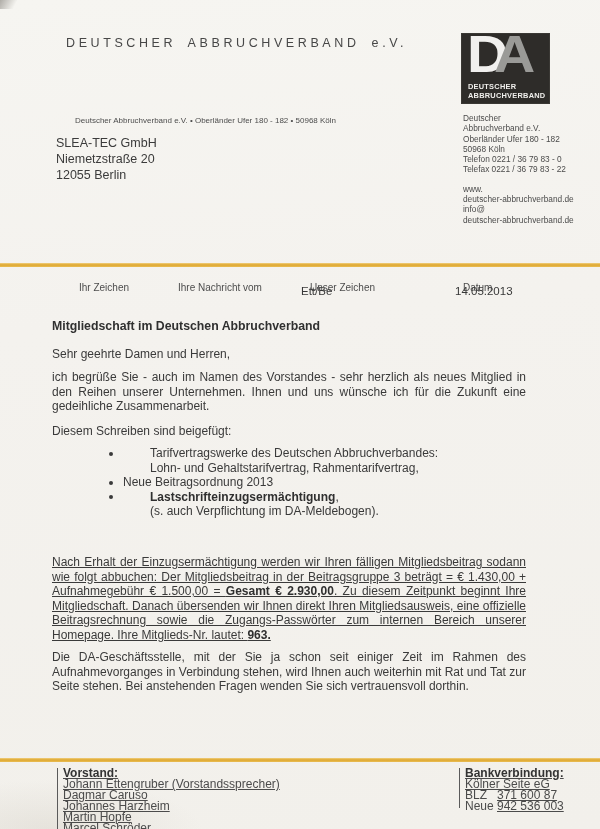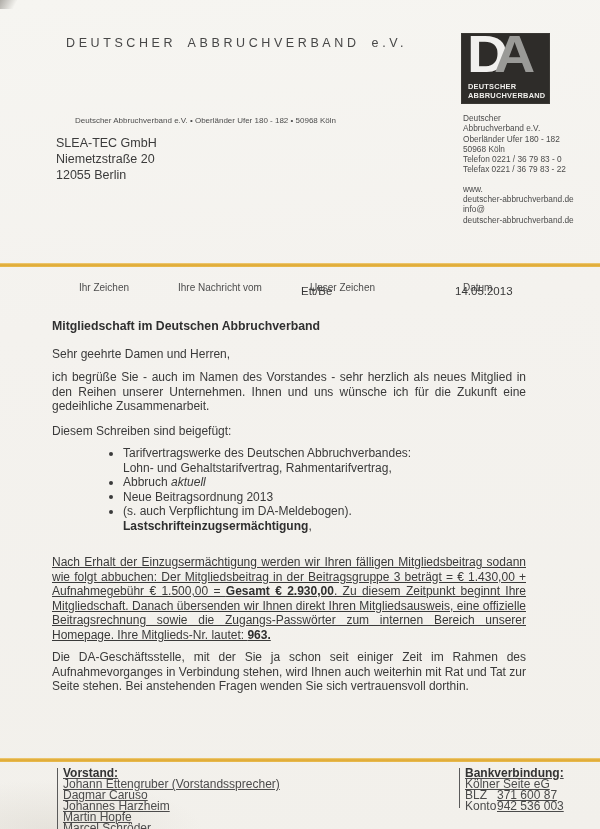--- a/index.html
+++ b/index.html
@@ -69,21 +69,21 @@
   .subject { top: 319px; font-weight: bold; font-size: 12.3px; color: #303030; }
   .salutation { top: 347px; }
   .p-intro { top: 370px; text-align: justify; hyphens: auto; }
   .p-enclose { top: 424px; }
   .bullets { top: 446px; list-style: none; margin: 0; padding: 0; }
   .bullets li { position: relative; padding-left: 71px; }
   .bullets li::before {
     content: ""; position: absolute; left: 57px; top: 5.5px;
     width: 4px; height: 4px; border-radius: 50%; background: #3a3a3a;
   }
-  .bl { display: block; }
+  .bl { display: block; margin-left: 27px; }
   .p-payment { top: 555px; text-align: justify; hyphens: auto; text-decoration: underline; }
   .p-closing { top: 650px; text-align: justify; hyphens: auto; }
   .b { font-weight: bold; color: #2f2f2f; }
   .i { font-style: italic; }
 
   
   .footer-col { font-size: 12px; line-height: 11px; color: #4b4b4b; text-decoration: underline; }
   .footer-col .head { font-weight: bold; color: #333; }
   .vorstand-col { left: 57px; top: 768px; border-left: 1.5px solid #5a5a5a; padding-left: 5px; height: 61px; }
   .bank-col { left: 459px; top: 768px; border-left: 1.5px solid #5a5a5a; padding-left: 5px; height: 40px; }
@@ -146,27 +146,24 @@
 
 <p class="abs blk p-intro" style="margin:0;">ich begrüße Sie - auch im Namen des Vorstandes - sehr herzlich als neues Mitglied in den Reihen unserer Unternehmen. Ihnen und uns wünsche ich für die Zukunft eine gedeihliche Zusammenarbeit.</p>
 
 <div class="abs blk p-enclose">Diesem Schreiben sind beigefügt:</div>
 
 <ul class="abs blk bullets">
   <li>
     <span class="bl">Tarifvertragswerke des Deutschen Abbruchverbandes:</span>
     <span class="bl">Lohn- und Gehaltstarifvertrag, Rahmentarifvertrag,</span>
   </li>
-  <li>
-    <span>Abbruch </span><span class="i">aktuell</span>
-  </li>
   <li>Neue Beitragsordnung 2013</li>
   <li>
+    <span class="bl"><span class="b">Lastschrifteinzugsermächtigung</span><span>,</span></span>
     <span class="bl">(s. auch Verpflichtung im DA-Meldebogen).</span>
-    <span class="bl"><span class="b">Lastschrifteinzugsermächtigung</span><span>,</span></span>
   </li>
 </ul>
 
 <p class="abs blk p-payment" style="margin:0;"><span>Nach Erhalt der Einzugsermächtigung werden wir Ihren fälligen Mitgliedsbeitrag sodann wie folgt abbuchen: Der Mitgliedsbeitrag in der Beitragsgruppe 3 beträgt = € 1.430,00 + Aufnahmegebühr € 1.500,00 = </span><span class="b">Gesamt € 2.930,00</span><span>. Zu diesem Zeitpunkt beginnt Ihre Mitgliedschaft. Danach übersenden wir Ihnen direkt Ihren Mitgliedsausweis, eine offizielle Beitragsrechnung sowie die Zugangs-Passwörter zum internen Bereich unserer Homepage. Ihre Mitglieds-Nr. lautet: </span><span class="b">963.</span></p>
 
 <p class="abs blk p-closing" style="margin:0;">Die DA-Geschäftsstelle, mit der Sie ja schon seit einiger Zeit im Rahmen des Aufnahmevorganges in Verbindung stehen, wird Ihnen auch weiterhin mit Rat und Tat zur Seite stehen. Bei anstehenden Fragen wenden Sie sich vertrauensvoll dorthin.</p>
 
 <div class="abs rule rule-bottom"></div>
 
 <div class="abs footer-col vorstand-col">
@@ -175,14 +172,14 @@
   <div>Dagmar Caruso</div>
   <div>Johannes Harzheim</div>
   <div>Martin Hopfe</div>
   <div>Marcel Schröder</div>
 </div>
 
 <div class="abs footer-col bank-col">
   <div class="head">Bankverbindung:</div>
   <div>Kölner Seite eG</div>
   <div class="bank-row"><span class="lbl">BLZ</span><span>371 600 87</span></div>
-  <div class="bank-row"><span class="lbl">Konto</span><span>942 536 003</span></div>
+  <div class="bank-row"><span class="lbl">Neue</span><span>942 536 003</span></div>
 </div>
 
 </body></html>

